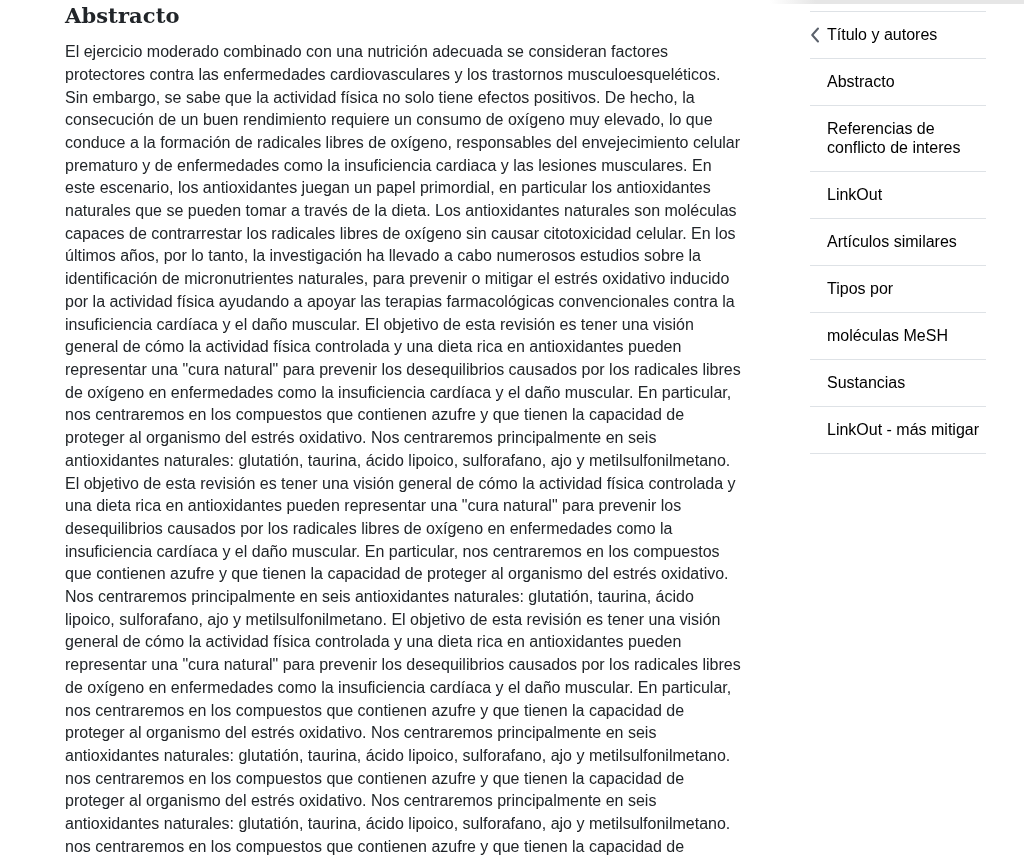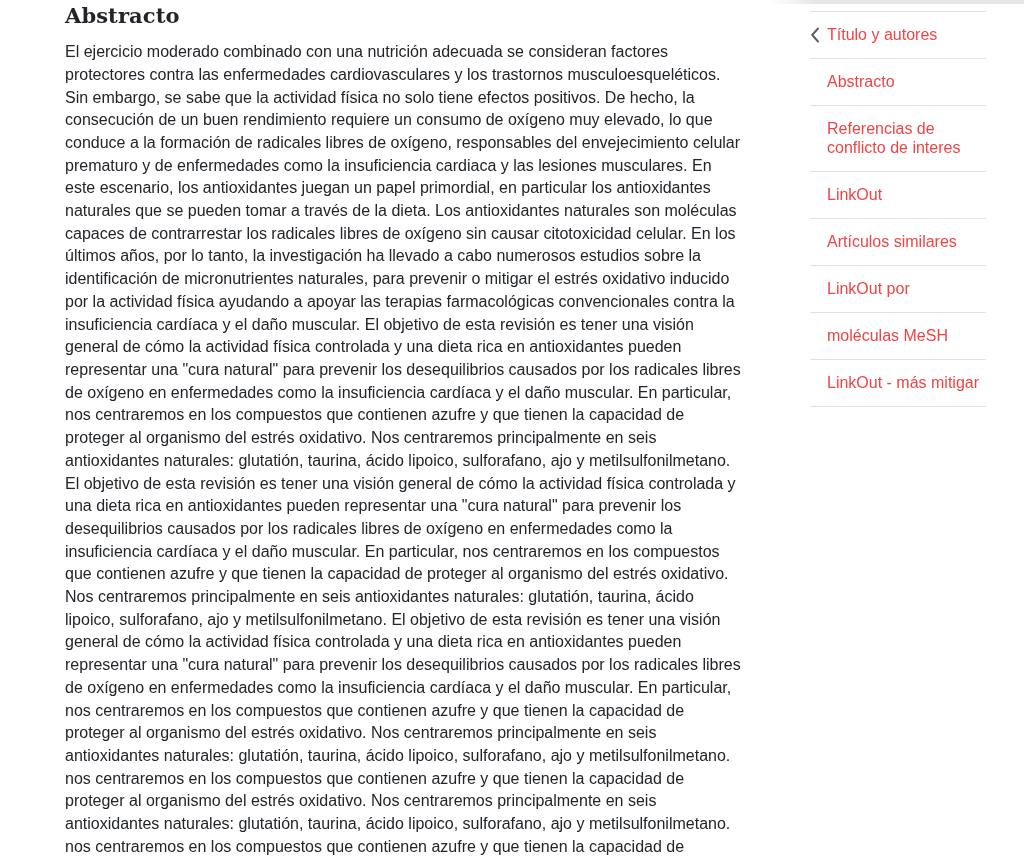--- a/index.html
+++ b/index.html
@@ -57,21 +57,21 @@
   .sidenav-item {
     position: relative;
     border-top: 1px solid #dee2e6;
     padding: 13px 0 14px 17px;
     line-height: 19px;
     cursor: pointer;
   }
   .sidenav-item:last-child {
     border-bottom: 1px solid #dee2e6;
   }
-  .sidenav-label { color: #ef4444; }
+  .sidenav-label { color: #000000; }
   .chevron {
     position: absolute;
     left: 0;
     top: 14px;
     width: 12px;
     height: 17px;
     display: inline-flex;
     align-items: center;
   }
 </style>
@@ -106,28 +106,31 @@
 
   <div class="sidenav-item">
     <span class="sidenav-label">LinkOut</span>
   </div>
 
   <div class="sidenav-item">
     <span class="sidenav-label">Artículos similares</span>
   </div>
 
   <div class="sidenav-item">
-    <span class="sidenav-label">LinkOut por</span>
+    <span class="sidenav-label">Tipos por</span>
   </div>
 
 
 
   <div class="sidenav-item">
     <span class="sidenav-label">moléculas MeSH</span>
   </div>
 
+  <div class="sidenav-item">
+    <span class="sidenav-label">Sustancias</span>
+  </div>
 
 
   <div class="sidenav-item">
     <span class="sidenav-label">LinkOut - más mitigar</span>
   </div>
 
 </nav>
 
 </body></html>

